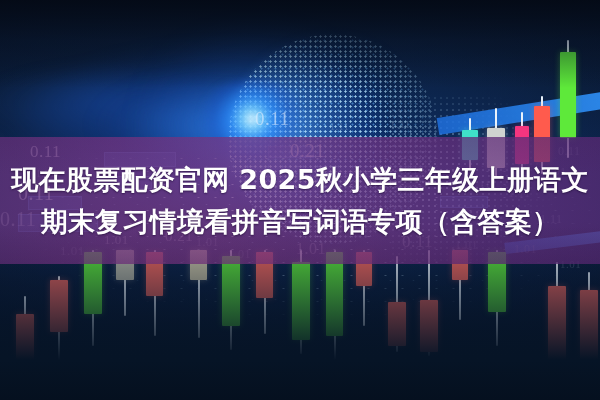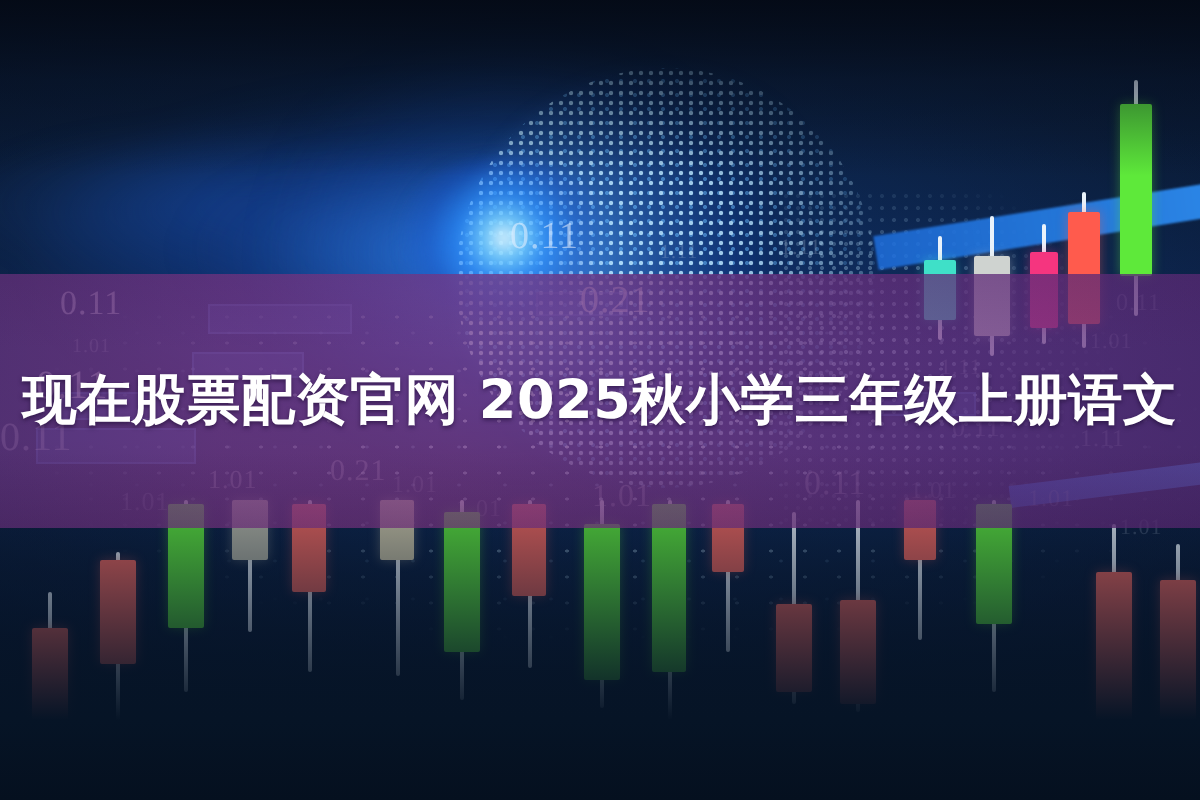--- a/index.html
+++ b/index.html
@@ -376,15 +376,16 @@
 
   <div class="layer bg-topdark"></div>
   <div class="layer bg-bottomdark"></div>
 
   <div class="band">
     <div class="band-inner"></div>
   </div>
 
   <div class="title-wrap">
     <div class="title-line">现在股票配资官网 2025秋小学三年级上册语文</div>
+    <div class="title-line">期末复习情境看拼音写词语专项（含答案）</div>
   </div>
 
 </div>
 
 </body></html>

